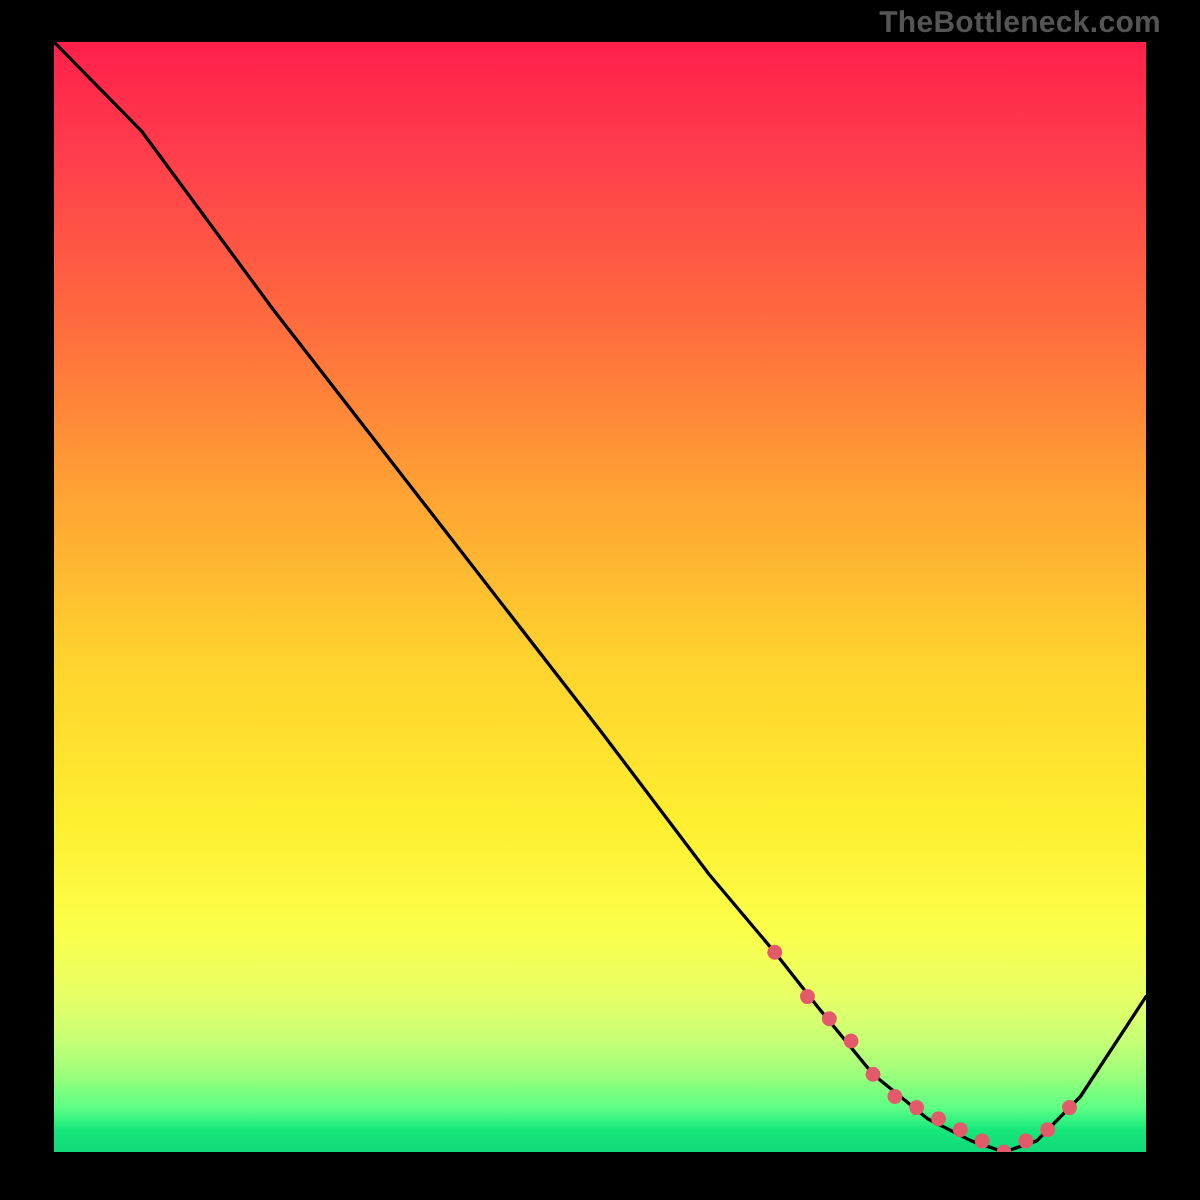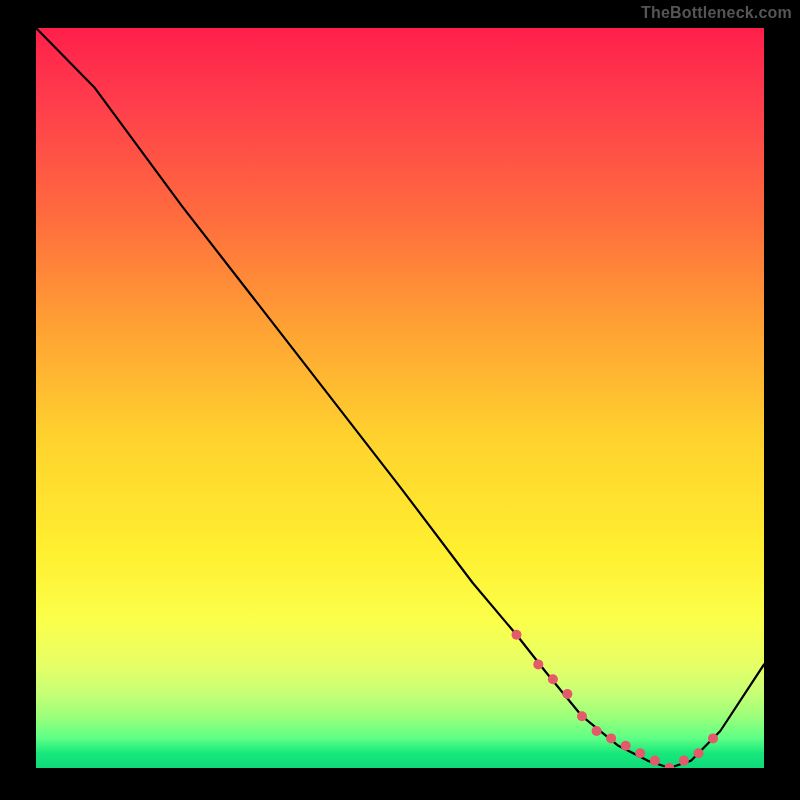--- a/index.html
+++ b/index.html
@@ -12,23 +12,23 @@
     overflow: hidden;
   }
   .stage {
     position: relative;
     width: 800px;
     height: 800px;
   }
   .watermark {
     position: absolute;
     top: 4px;
-    right: 8px;
+    right: 26px;
     color: #555;
-    font-size: 16px;
+    font-size: 20px;
     font-weight: 600;
     letter-spacing: 0.2px;
     user-select: none;
   }
   .plot-area {
     position: absolute;
     left: 36px;
     top: 28px;
     width: 728px;
     height: 740px;

